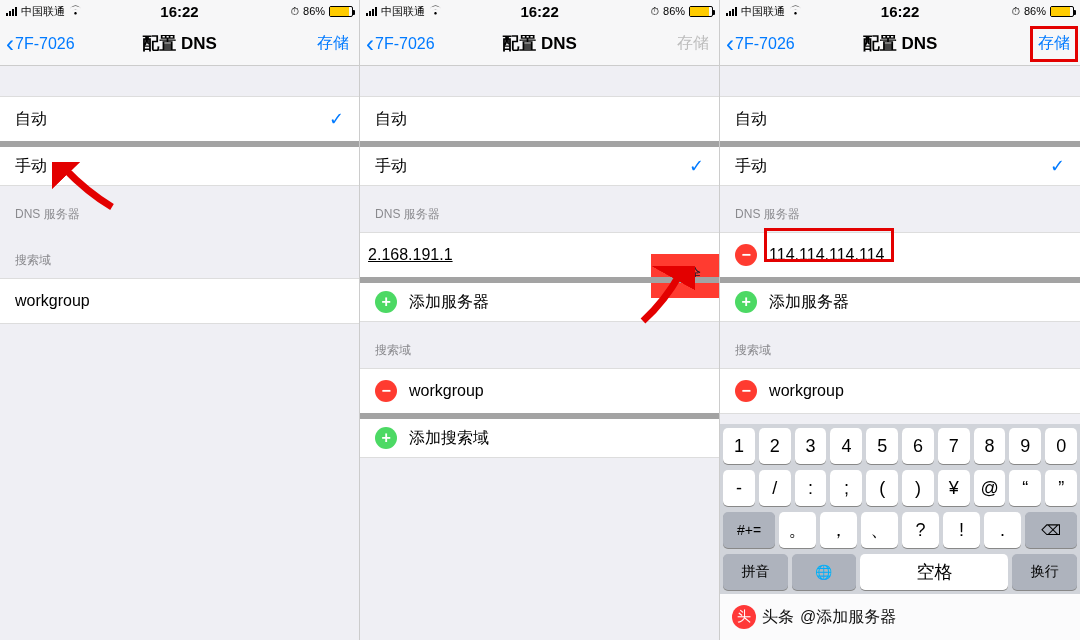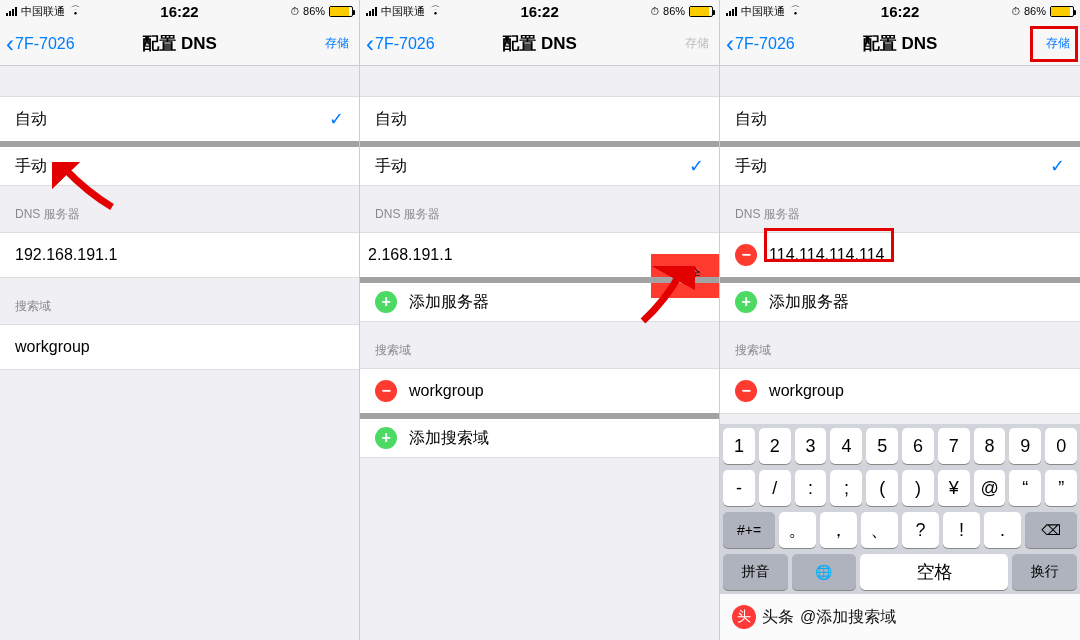--- a/index.html
+++ b/index.html
@@ -17,36 +17,36 @@
   .signal i:nth-child(1){height:3px}.signal i:nth-child(2){height:5px}.signal i:nth-child(3){height:7px}.signal i:nth-child(4){height:9px}
   .batt { width: 24px; height: 11px; border: 1px solid #000; border-radius: 2px; position: relative; }
   .batt::after { content: ""; position: absolute; right: -3px; top: 3px; width: 2px; height: 5px; background: #000; border-radius: 0 1px 1px 0;}
   .batt i { display: block; height: 100%; width: 86%; background: #ffcc00; }
 
   
   .nav { height: 44px; background: #f7f7f8; border-bottom: 1px solid #ccc; display: flex; align-items: center; justify-content: center; position: relative; }
   .nav .back { position: absolute; left: 6px; color: #007aff; font-size: 16px; display: flex; align-items: center; }
   .nav .back .chev { font-size: 24px; line-height: 1; margin-right: 1px; font-weight: 300;}
   .nav .title { font-size: 17px; font-weight: 600; }
-  .nav .save { position: absolute; right: 10px; font-size: 12px; }
+  .nav .save { position: absolute; right: 10px; font-size: 16px; }
   .save.active { color: #007aff; }
   .save.disabled { color: #bdbdbd; }
 
   
   .group { background: #fff; border-top: 1px solid #ddd; border-bottom: 1px solid #ddd; }
   .group.spaced { margin-top: 30px; }
   .row { height: 44px; display: flex; align-items: center; padding: 0 15px; font-size: 16px; position: relative; }
   .row + .row { border-top: 6px solid #a3a3a3; }
   .row .check { color: #007aff; font-size: 18px; margin-left: auto; }
   .header { font-size: 12px; color: #8a8a8e; padding: 20px 15px 9px; }
   .row .minus, .row .plus { width: 22px; height: 22px; border-radius: 50%; margin-right: 12px; display: flex; align-items: center; justify-content: center; color: #fff; font-size: 16px; font-weight: bold; line-height: 1; flex-shrink:0;}
   .minus { background: #ff3b30; }
   .plus  { background: #4cd964; }
   .row .del { background: #ff3b30; color: #0f172a; height: 44px; display:flex; align-items:center; padding: 0 18px; margin-right: -15px; margin-left: auto; font-size: 16px; margin-top: 41px;}
-  .row.shifted { padding-left: 0; }
+  .row.shifted { padding-left: 0; text-decoration: underline; }
   .row.shifted .iptxt { padding-left: 8px; }
 
   
   .arrow { position: absolute; pointer-events: none; }
   .redbox { position: absolute; border: 3px solid #e30000; pointer-events: none; }
 
   
   .keyboard { position: absolute; bottom: 0; left: 0; right: 0; background: #d1d4da; padding: 4px 3px; }
   .krow { display: flex; gap: 4px; margin-bottom: 6px; }
   .key { flex: 1; height: 36px; background: #fff; border-radius: 5px; display: flex; align-items: center; justify-content: center; font-size: 18px; box-shadow: 0 1px 0 #888; }
@@ -102,25 +102,20 @@
       <div class="row">
         <span>自动</span>
         <span class="check">✓</span>
       </div>
       <div class="row">
         <span>手动</span>
       </div>
     </div>
 
     <div class="header">DNS 服务器</div>
-    <div class="group">
-      <div class="row">
-        <span>192.168.191.1</span>
-      </div>
-    </div>
 
     <div class="header">搜索域</div>
     <div class="group">
       <div class="row">
         <span>workgroup</span>
       </div>
     </div>
 
     <svg class="arrow" style="left:52px;top:162px" width="70" height="50">
       <defs>
@@ -319,17 +314,17 @@
           <div class="key gray wide">拼音</div>
           <div class="key gray wide">🌐</div>
           <div class="key spacekey">空格</div>
           <div class="key gray wide">换行</div>
         </div>
       </div>
 
     <div class="bottombar">
       <span class="avatar">头</span>
       <span>头条</span>
-      <span>@添加搜索域</span>
+      <span>@添加服务器</span>
     </div>
   </div>
 
 </div>
 
 </body></html>

